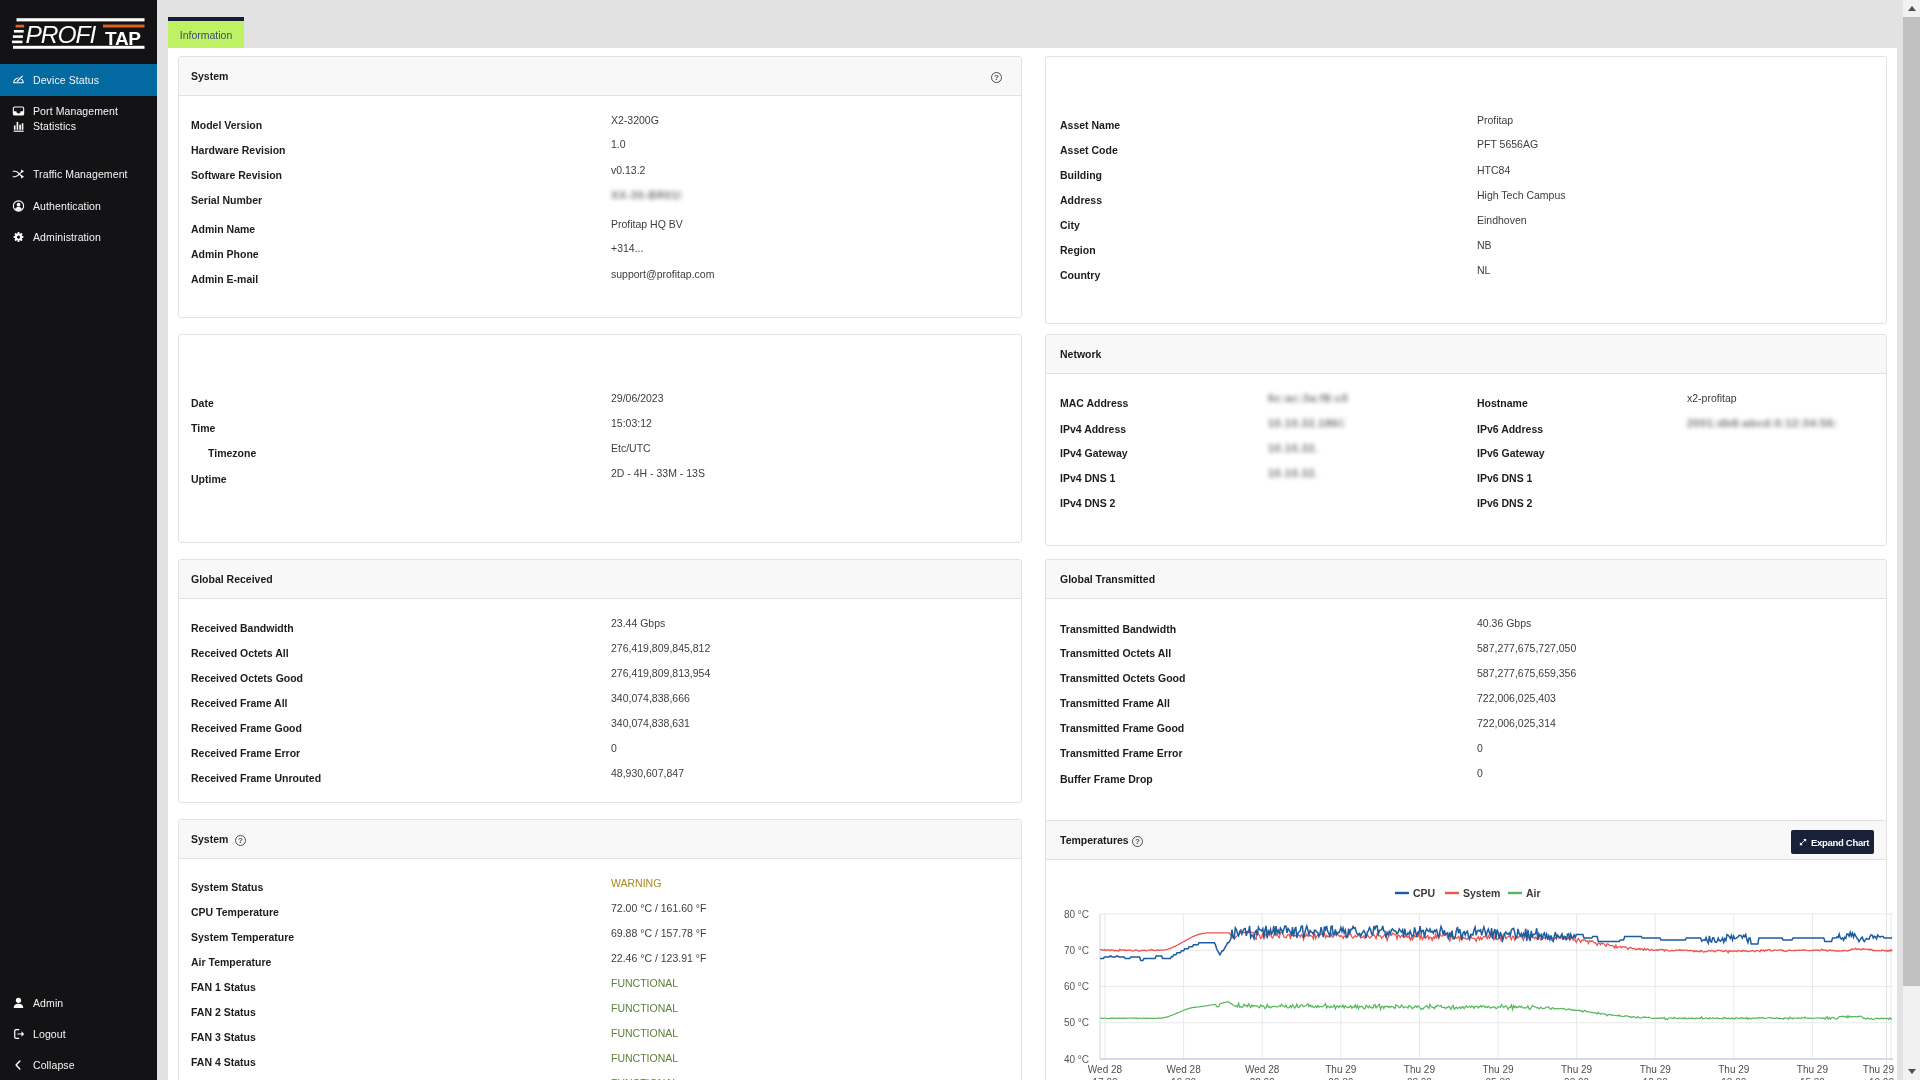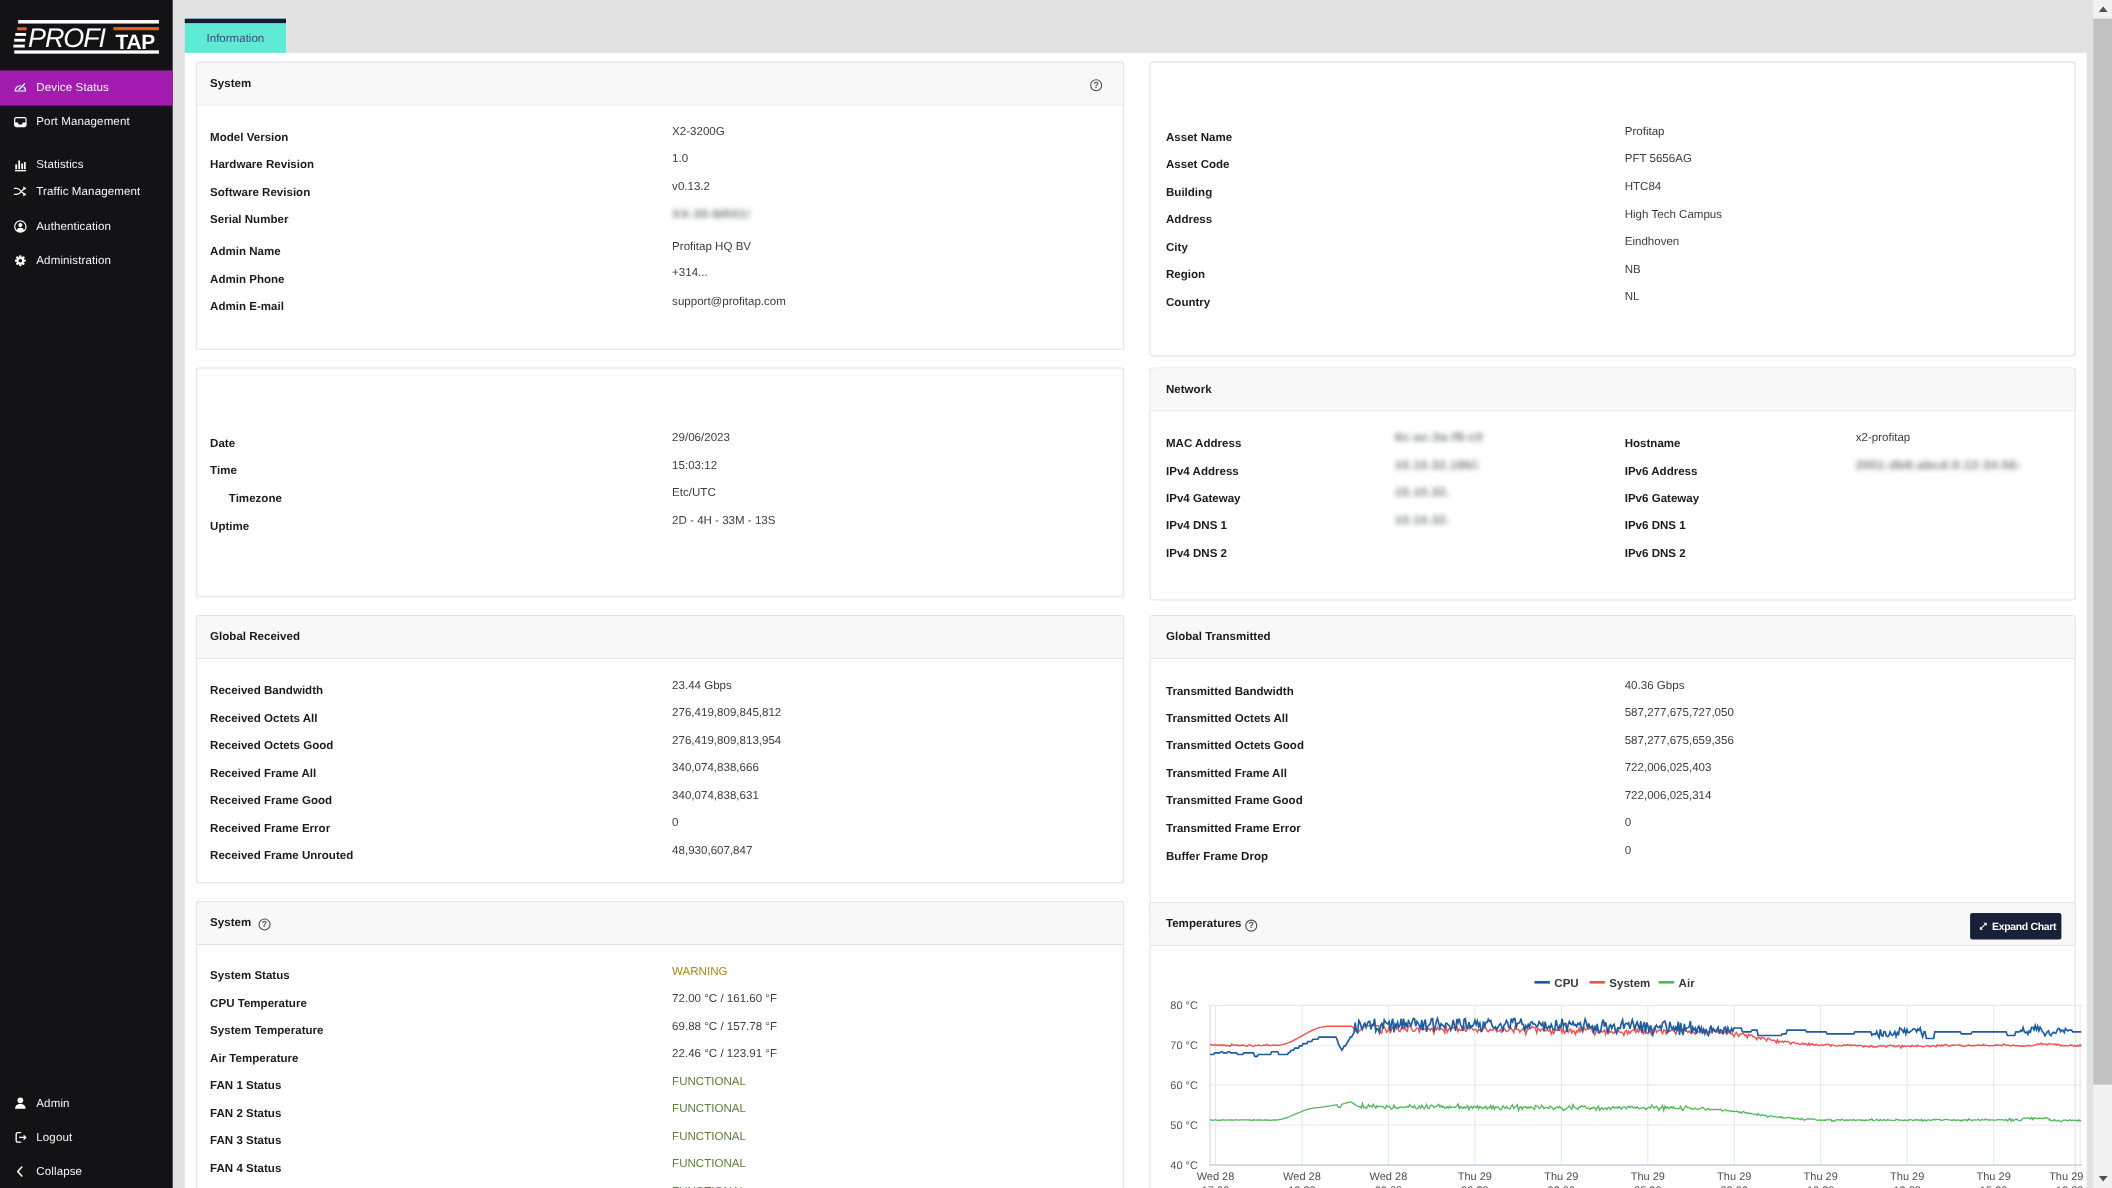--- a/index.html
+++ b/index.html
@@ -1,23 +1,23 @@
 <!DOCTYPE html>
 <html><head><meta charset="utf-8"><title>X2-3200G</title><style>
 *{margin:0;padding:0;box-sizing:border-box}
 html,body{width:1920px;height:1080px;overflow:hidden;font-family:"Liberation Sans",sans-serif;background:#e2e2e2}
 #root{position:relative;width:1920px;height:1080px}
 .abs{position:absolute}
 #sidebar{position:absolute;left:0;top:0;width:157px;height:1080px;background:#131315;z-index:5}
 .mi{position:absolute;left:0;width:157px;height:31px;color:#f5f5f5;font-size:10.5px}
 .mi .txt{position:absolute;left:33px;top:50%;transform:translateY(-50%);white-space:nowrap;letter-spacing:.1px}
 .mi svg{position:absolute;left:12px;top:50%;transform:translateY(-50%)}
-.mi.active{background:#a21caf}
+.mi.active{background:#0369a1}
 #panel{position:absolute;left:168px;top:48px;width:1729px;height:1032px;background:#fff}
-#tab{position:absolute;left:168px;top:17px;width:92px;height:31px;background:#5eead4;border-top:4px solid #161d38;z-index:3}
+#tab{position:absolute;left:168px;top:17px;width:76px;height:31px;background:#bef264;border-top:4px solid #161d38;z-index:3}
 #tab span{position:absolute;left:0;right:0;top:8px;text-align:center;font-size:10.5px;color:#3e4a76}
 .card{position:absolute;background:#fff;border:1px solid #e2e2e2;border-radius:3px}
 .chead{position:absolute;left:0;right:0;top:0;height:39px;background:#f8f8f8;border-bottom:1px solid #e2e2e2;border-radius:3px 3px 0 0}
 .ctitle{position:absolute;top:50%;transform:translateY(-50%);font-size:10.5px;font-weight:bold;color:#1a1a1a;white-space:nowrap}
 .lab{position:absolute;height:14px;line-height:14px;font-size:10.5px;font-weight:bold;color:#1c1c1c;white-space:nowrap}
 .val{position:absolute;height:14px;line-height:14px;font-size:10.5px;color:#3d3d3d;white-space:nowrap}
 .qm{position:absolute;width:11px;height:11px;border:1px solid #4d4d4d;border-radius:50%;color:#4d4d4d;font-size:8px;line-height:9.5px;text-align:center;font-weight:bold}
 .blur{position:absolute;filter:blur(2.2px);color:#73777b;font-size:11px;font-weight:bold;letter-spacing:.5px;white-space:nowrap;overflow:hidden}
 .warn{color:#a8891e}
 .ok{color:#5c7e3a}
@@ -48,21 +48,21 @@
         </svg>
         <span class="txt">Device Status</span>
       </div>
       <div class="mi" style="top:95.7px;height:31.4px">
         <svg width="13" height="13" viewBox="0 0 24 24">
           <rect x="2.5" y="4.5" width="19" height="15" rx="2.5" stroke="#fff" stroke-width="2" fill="none" stroke-linecap="round" stroke-linejoin="round"></rect>
           <path d="M2.5 12.5 h5.5 a4 4 0 0 0 8 0 h5.5 v4.5 a2.5 2.5 0 0 1 -2.5 2.5 h-14 a2.5 2.5 0 0 1 -2.5 -2.5 z" fill="#fff"></path>
         </svg>
         <span class="txt">Port Management</span>
       </div>
-      <div class="mi" style="top:134px;height:31.4px">
+      <div class="mi" style="top:110px;height:31.4px">
         <svg width="13" height="13" viewBox="0 0 24 24" fill="#fff">
           <rect x="3.5" y="11" width="3" height="8"></rect>
           <rect x="8.5" y="4.5" width="3" height="14.5"></rect>
           <rect x="13.5" y="9.5" width="3" height="9.5"></rect>
           <rect x="18" y="7" width="3" height="12"></rect>
           <rect x="3" y="20.5" width="18.5" height="2.2"></rect>
         </svg>
         <span class="txt">Statistics</span>
       </div>
       <div class="mi" style="top:158.5px;height:31.4px">

